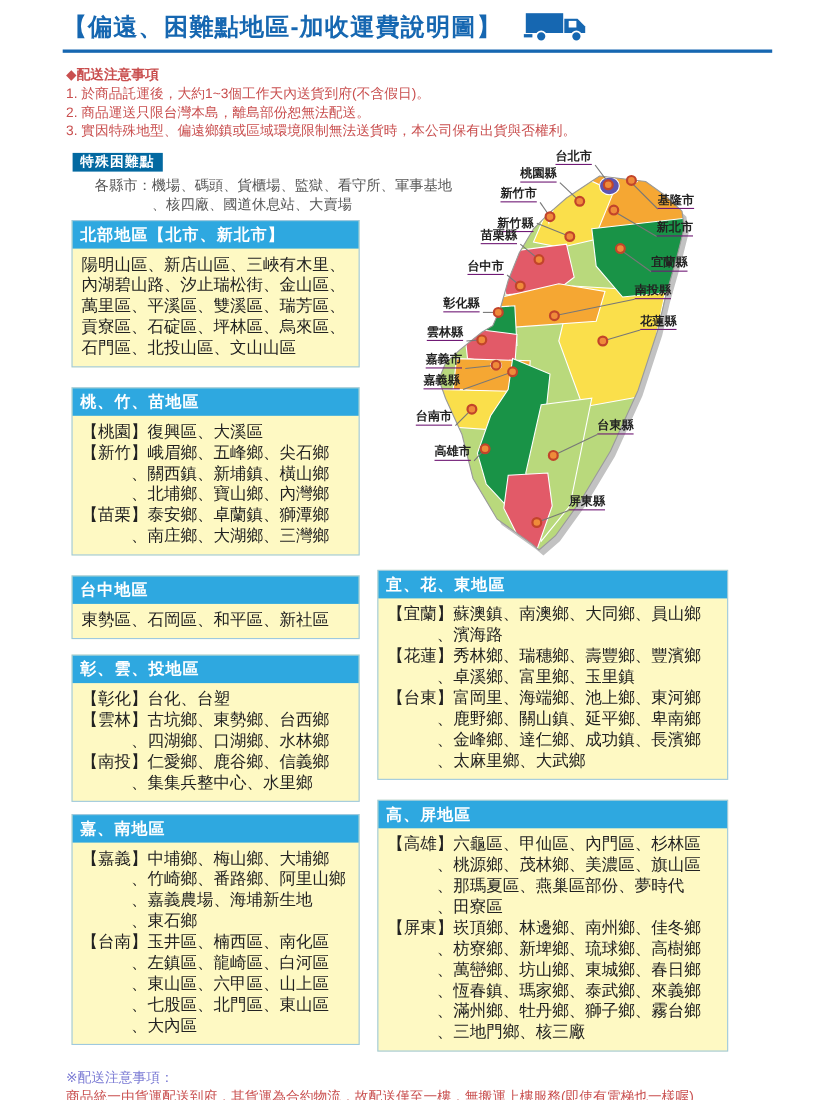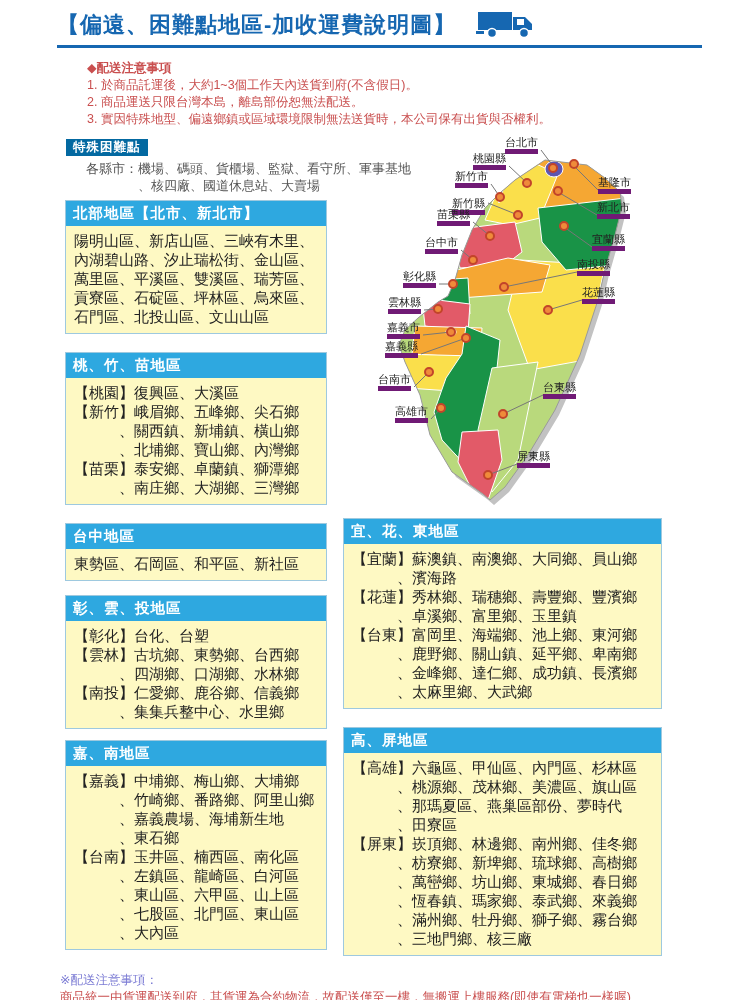--- a/index.html
+++ b/index.html
@@ -3,21 +3,21 @@
 <meta charset="utf-8">
 <style>
   html,body{margin:0;padding:0;background:#fff;}
   #page{position:relative;width:750px;height:1000px;background:#fff;overflow:hidden;
         font-family:"Liberation Sans","DejaVu Sans",sans-serif;}
   
   .title-row{position:absolute;left:57px;top:10px;width:645px;display:flex;align-items:center;gap:20px;}
   .page-title{font-size:22px;font-weight:bold;color:#1667b1;letter-spacing:1px;white-space:nowrap;}
   .title-rule{position:absolute;left:57px;top:45px;width:645px;height:3px;background:#1667b1;}
   
-  .notes{position:absolute;left:60px;top:60px;width:560px;color:#c94f4f;font-size:12.5px;line-height:17px;margin-left:27px;}
+  .notes{position:absolute;left:60px;top:60px;width:560px;color:#c94f4f;font-size:12.5px;line-height:17px;}
   .notes-heading{font-weight:bold;}
   .notes-body{white-space:pre-line;}
   
   .special-badge{position:absolute;left:66px;top:139px;background:#0369a1;color:#fff;
                  font-size:12.5px;font-weight:bold;padding:0 7px;letter-spacing:1px;}
   .special-lines{position:absolute;left:86px;top:160px;width:360px;color:#555;
                  font-size:13px;line-height:17px;white-space:pre-line;}
   
   .box{position:absolute;border:1px solid #9ec9df;background:#fef9c3;}
   .box-header{background:#2ea8e0;color:#fff;font-weight:bold;font-size:14.5px;
@@ -25,22 +25,22 @@
   .box-body{padding:5px 8px 7px 8px;font-size:15px;line-height:19px;color:#222;white-space:pre-line;}
   .col-left{left:65px;width:260px;}
   .col-right{left:343px;width:317px;}
   
   .footer{position:absolute;left:60px;top:956px;width:660px;font-size:12.5px;line-height:17px;}
   .footer-heading{color:#7b7bd4;margin-top:16px;}
   .footer-text{color:#c94f4f;}
   
   .map{position:absolute;left:370px;top:130px;width:330px;height:385px;}
   .map svg{position:absolute;left:0;top:0;}
-  .map-label{position:absolute;font-size:11px;font-weight:400;color:#222;white-space:nowrap;
-             border-bottom:5px solid #701a75;padding-bottom:1px;line-height:12px;}
+  .map-label{position:absolute;font-size:11px;font-weight:700;color:#222;white-space:nowrap;
+             border-bottom:1px solid #701a75;padding-bottom:1px;line-height:12px;}
   .truck{flex:0 0 auto;}
 </style>
 </head>
 <body>
 
 <div id="page">
 
   <div class="title-row">
     <div class="page-title">【偏遠、困難點地區-加收運費說明圖】</div>
     <svg class="truck" width="62" height="30" viewBox="0 0 62 30">

